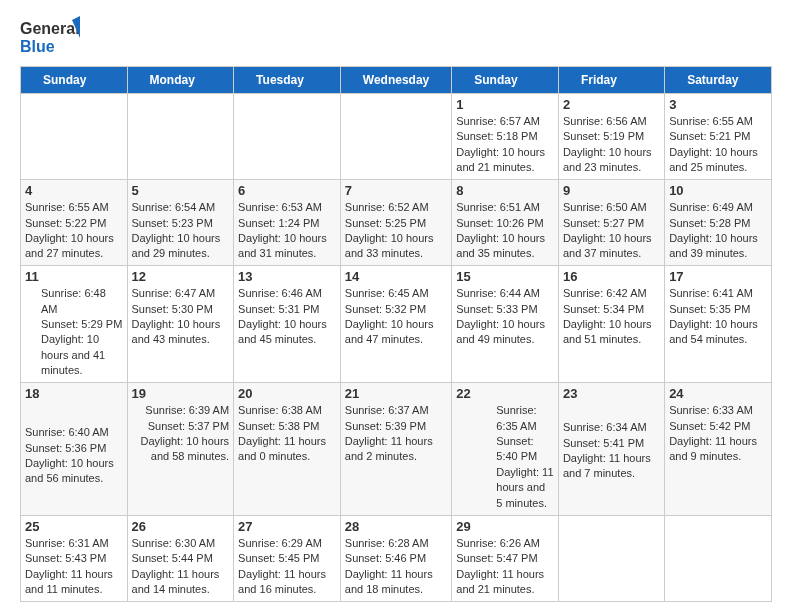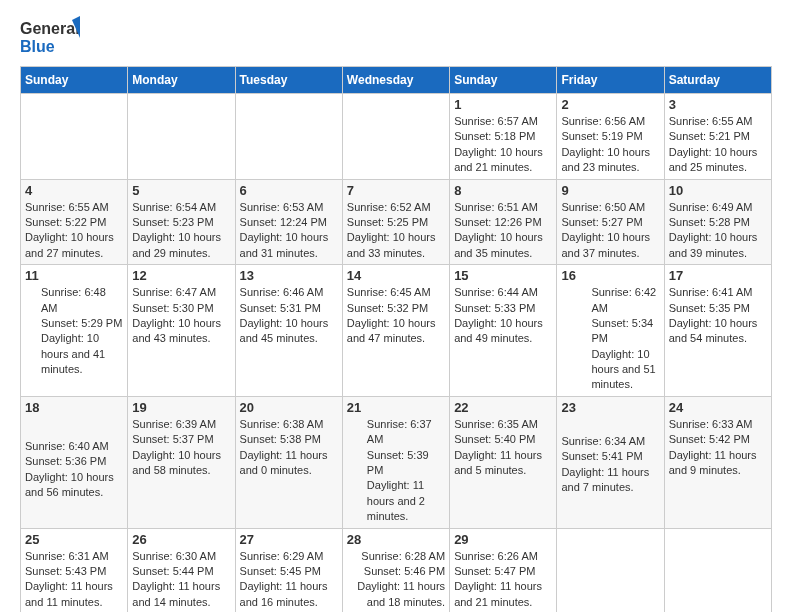--- a/index.html
+++ b/index.html
@@ -44,21 +44,21 @@
     .calendar-table {
       width: 100%;
       border-collapse: collapse;
       flex: 1;
     }
     .calendar-table th {
       background-color: #1a6abf;
       color: #fff;
       font-size: 12px;
       font-weight: bold;
-      padding: 6px 4px;
+      padding: 6px 22px;
       text-align: left;
       border: 1px solid #ccc;
     }
     .calendar-table td {
       border: 1px solid #ccc;
       vertical-align: top;
       padding: 3px 4px;
       width: calc(100% / 7);
       height: 82px;
       background: #fff;
@@ -146,33 +146,33 @@
           </td>
           <td>
             <span class="day-number">5</span>
             <div class="day-info" style="white-space: pre-line;">Sunrise: 6:54 AM
 Sunset: 5:23 PM
 Daylight: 10 hours and 29 minutes.</div>
           </td>
           <td>
             <span class="day-number">6</span>
             <div class="day-info" style="white-space: pre-line;">Sunrise: 6:53 AM
-Sunset: 12:24 PM
+Sunset: 1:24 PM
 Daylight: 10 hours and 31 minutes.</div>
           </td>
           <td>
             <span class="day-number">7</span>
             <div class="day-info" style="white-space: pre-line;">Sunrise: 6:52 AM
 Sunset: 5:25 PM
 Daylight: 10 hours and 33 minutes.</div>
           </td>
           <td>
             <span class="day-number">8</span>
             <div class="day-info" style="white-space: pre-line;">Sunrise: 6:51 AM
-Sunset: 12:26 PM
+Sunset: 10:26 PM
 Daylight: 10 hours and 35 minutes.</div>
           </td>
           <td>
             <span class="day-number">9</span>
             <div class="day-info" style="white-space: pre-line;">Sunrise: 6:50 AM
 Sunset: 5:27 PM
 Daylight: 10 hours and 37 minutes.</div>
           </td>
           <td>
             <span class="day-number">10</span>
@@ -207,59 +207,59 @@
 Daylight: 10 hours and 47 minutes.</div>
           </td>
           <td>
             <span class="day-number">15</span>
             <div class="day-info" style="white-space: pre-line;">Sunrise: 6:44 AM
 Sunset: 5:33 PM
 Daylight: 10 hours and 49 minutes.</div>
           </td>
           <td>
             <span class="day-number">16</span>
-            <div class="day-info" style="white-space: pre-line; margin-left: 30px;">Sunrise: 6:42 AM
+            <div class="day-info" style="white-space: pre-line;">Sunrise: 6:42 AM
 Sunset: 5:34 PM
 Daylight: 10 hours and 51 minutes.</div>
           </td>
           <td>
             <span class="day-number">17</span>
             <div class="day-info" style="white-space: pre-line;">Sunrise: 6:41 AM
 Sunset: 5:35 PM
 Daylight: 10 hours and 54 minutes.</div>
           </td>
         </tr>
         <tr>
           <td>
             <span class="day-number">18</span>
             <div class="day-info" style="white-space: pre-line; margin-top: 24px;">Sunrise: 6:40 AM
 Sunset: 5:36 PM
 Daylight: 10 hours and 56 minutes.</div>
           </td>
           <td>
             <span class="day-number">19</span>
-            <div class="day-info" style="white-space: pre-line;">Sunrise: 6:39 AM
+            <div class="day-info" style="white-space: pre-line; text-align: right;">Sunrise: 6:39 AM
 Sunset: 5:37 PM
 Daylight: 10 hours and 58 minutes.</div>
           </td>
           <td>
             <span class="day-number">20</span>
             <div class="day-info" style="white-space: pre-line;">Sunrise: 6:38 AM
 Sunset: 5:38 PM
 Daylight: 11 hours and 0 minutes.</div>
           </td>
           <td>
             <span class="day-number">21</span>
-            <div class="day-info" style="white-space: pre-line; margin-left: 20px;">Sunrise: 6:37 AM
+            <div class="day-info" style="white-space: pre-line;">Sunrise: 6:37 AM
 Sunset: 5:39 PM
 Daylight: 11 hours and 2 minutes.</div>
           </td>
           <td>
             <span class="day-number">22</span>
-            <div class="day-info" style="white-space: pre-line;">Sunrise: 6:35 AM
+            <div class="day-info" style="white-space: pre-line; margin-left: 40px;">Sunrise: 6:35 AM
 Sunset: 5:40 PM
 Daylight: 11 hours and 5 minutes.</div>
           </td>
           <td>
             <span class="day-number">23</span>
             <div class="day-info" style="white-space: pre-line; margin-top: 19px;">Sunrise: 6:34 AM
 Sunset: 5:41 PM
 Daylight: 11 hours and 7 minutes.</div>
           </td>
           <td>
@@ -283,21 +283,21 @@
 Daylight: 11 hours and 14 minutes.</div>
           </td>
           <td>
             <span class="day-number">27</span>
             <div class="day-info" style="white-space: pre-line;">Sunrise: 6:29 AM
 Sunset: 5:45 PM
 Daylight: 11 hours and 16 minutes.</div>
           </td>
           <td>
             <span class="day-number">28</span>
-            <div class="day-info" style="white-space: pre-line; text-align: right;">Sunrise: 6:28 AM
+            <div class="day-info" style="white-space: pre-line;">Sunrise: 6:28 AM
 Sunset: 5:46 PM
 Daylight: 11 hours and 18 minutes.</div>
           </td>
           <td>
             <span class="day-number">29</span>
             <div class="day-info" style="white-space: pre-line;">Sunrise: 6:26 AM
 Sunset: 5:47 PM
 Daylight: 11 hours and 21 minutes.</div>
           </td>
           <td class="empty-cell"></td>

